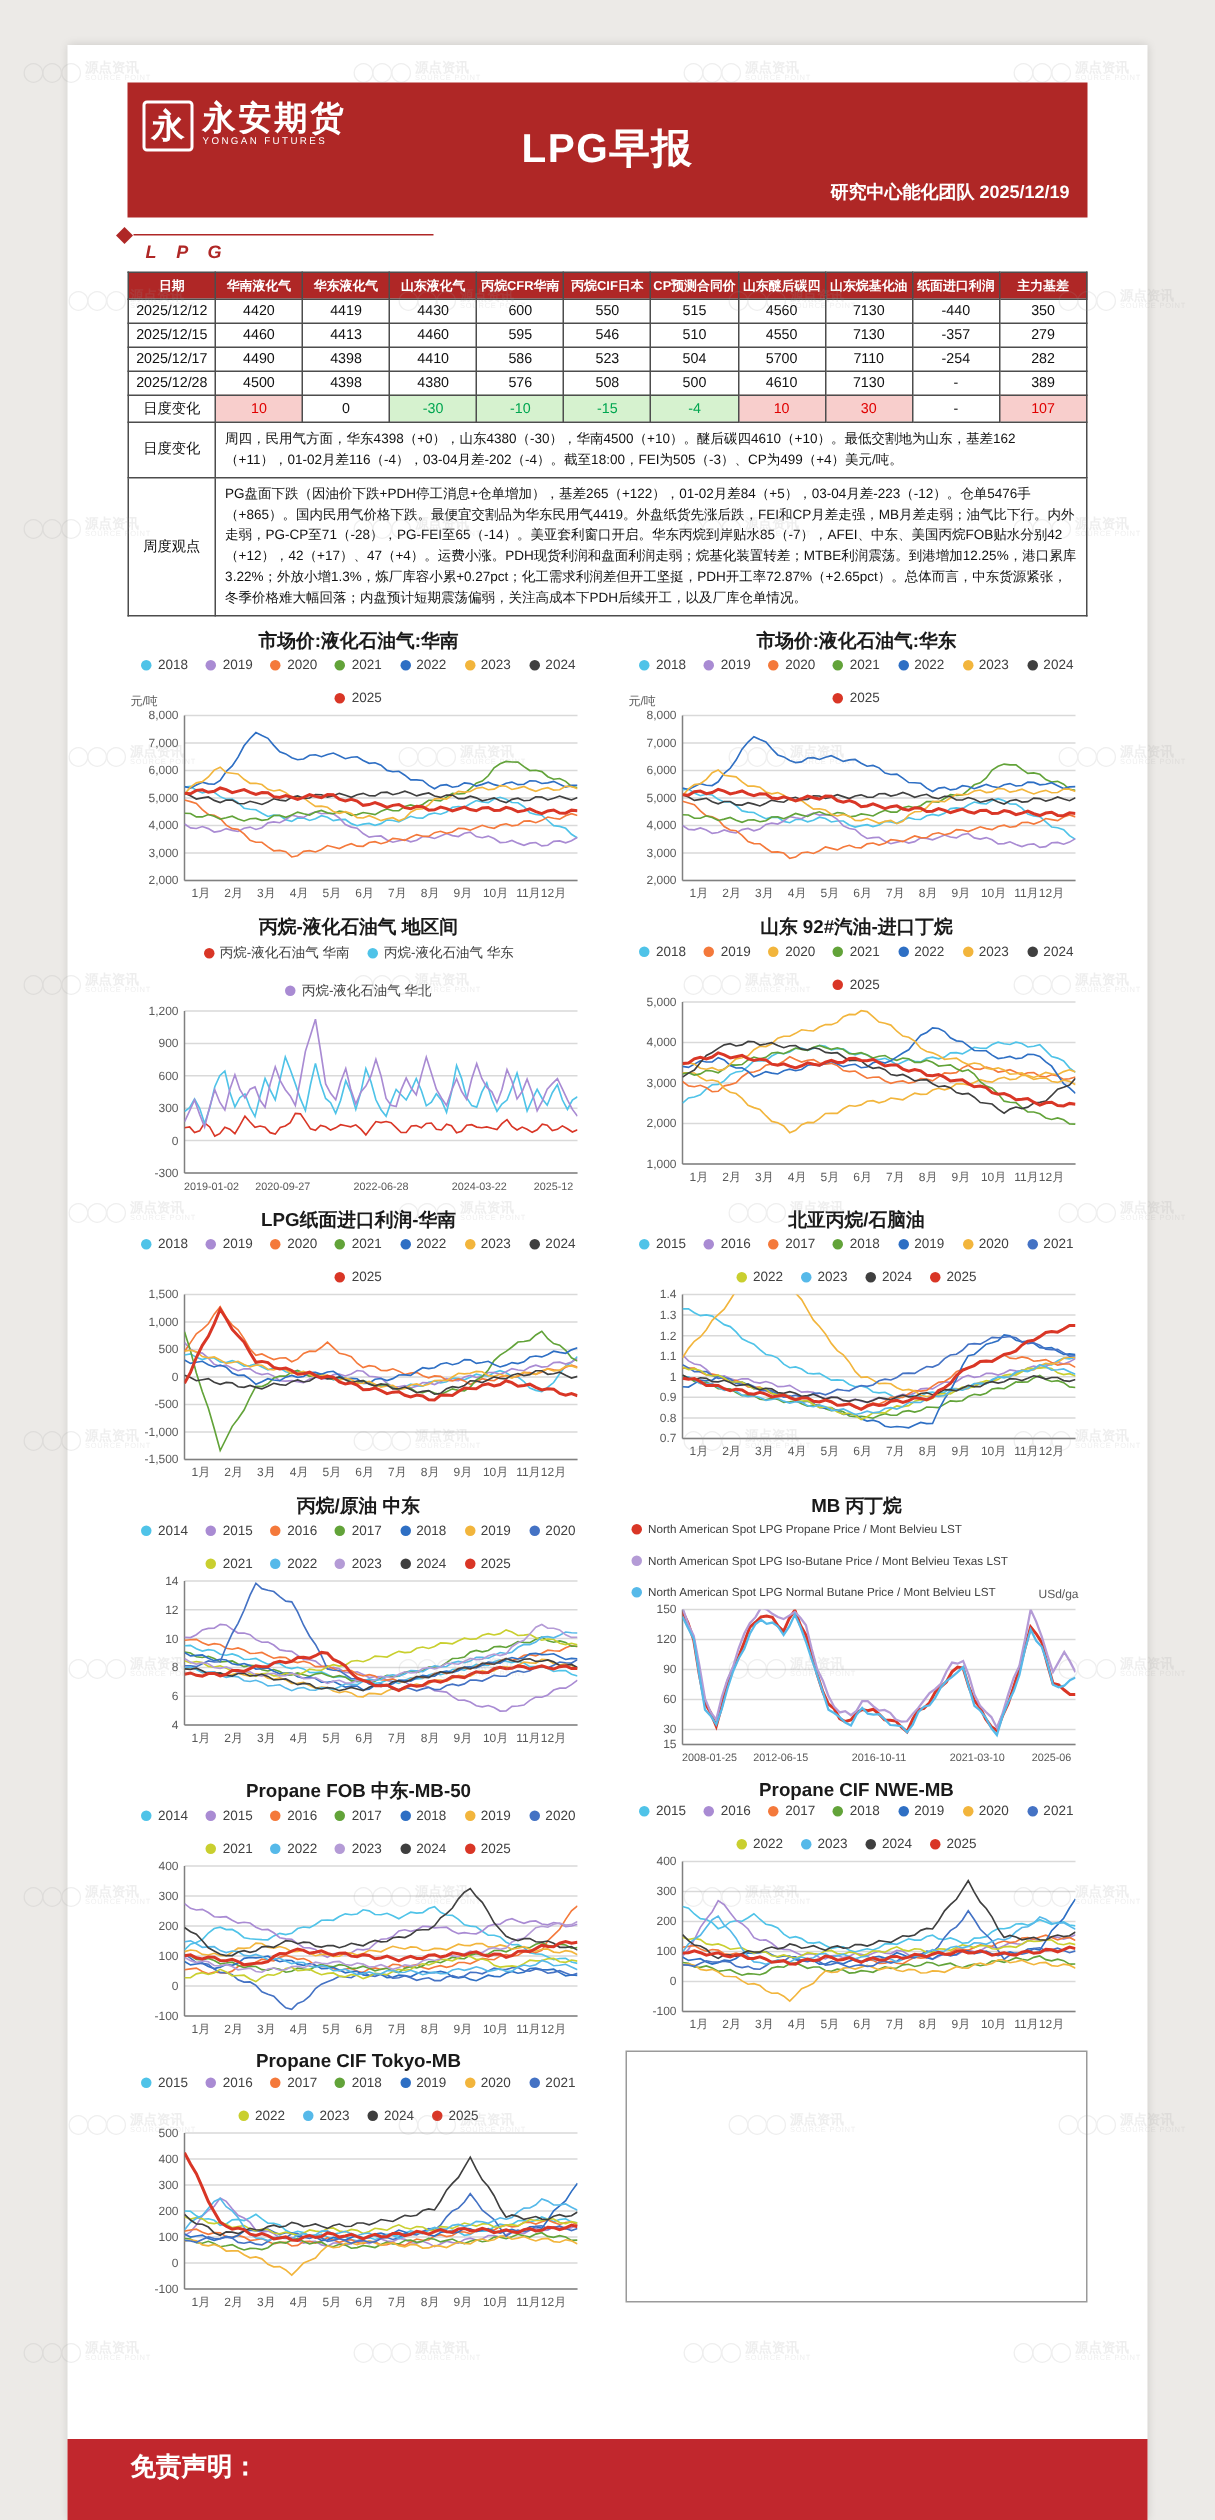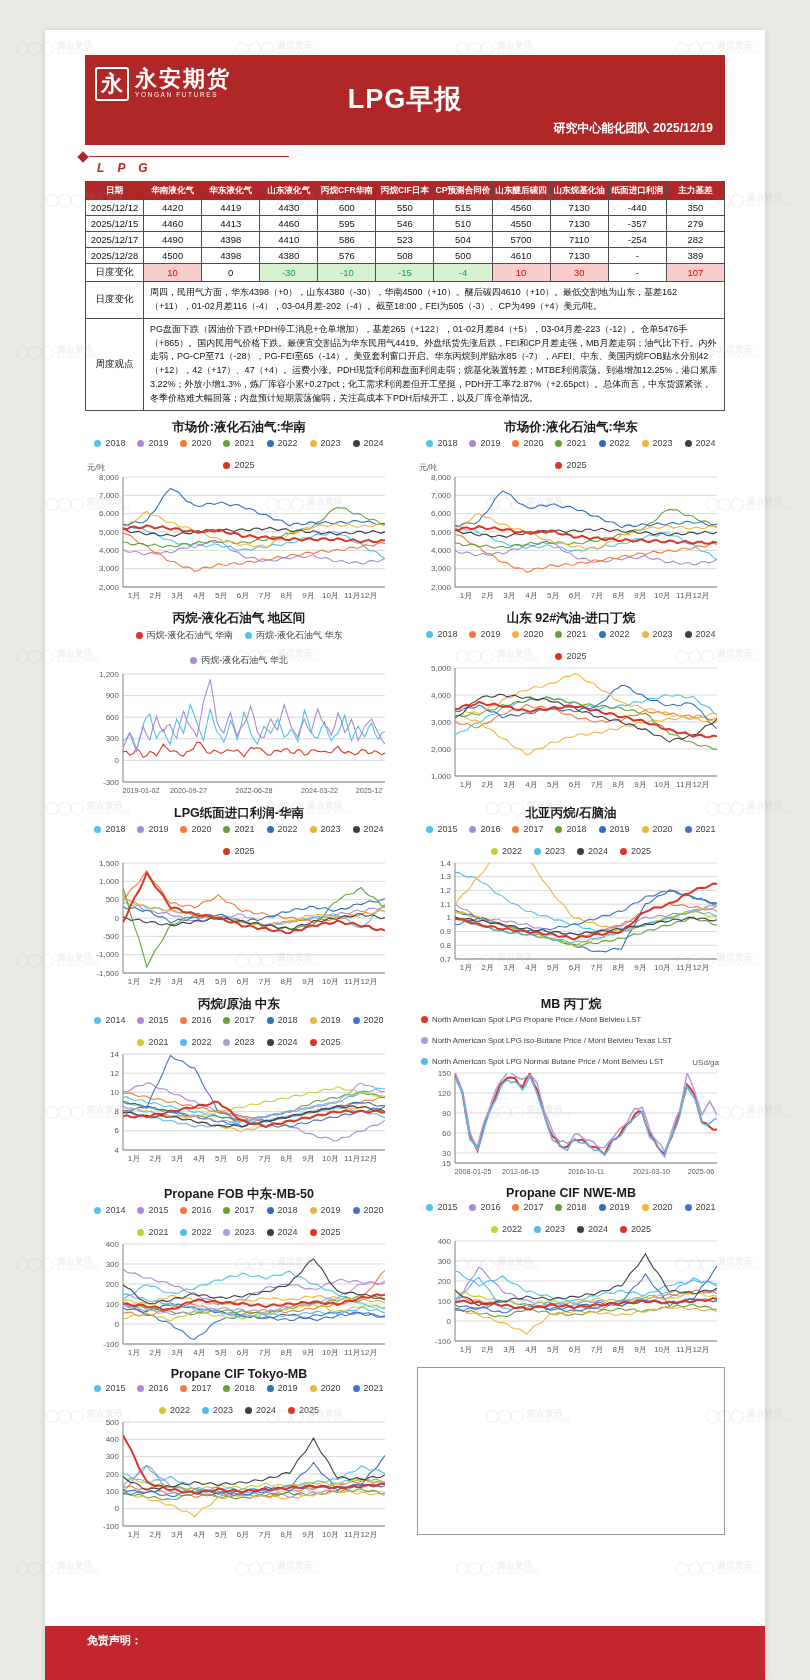--- a/index.html
+++ b/index.html
@@ -43,21 +43,21 @@
   .c-legend { display:flex; flex-wrap:wrap; justify-content:center; column-gap:12px; row-gap:1px; font-size:9px; color:#404040; margin-bottom:1px;gap:12px; }
   .c-legend.left { flex-direction:column; align-items:flex-start; padding-left:4px; font-size:7.8px; }
   .lg-item { display:flex; align-items:center; gap:4px; }
   .lg-dot { width:7px; height:7px; border-radius:50%; display:inline-block; }
   .c-plot { position:relative; }
   .c-unit { position:absolute; font-size:8px; color:#595959; top:-9px; }
   .c-unit.ul { left:2px; } .c-unit.ur { right:6px; }
   .empty-panel { width:308px; height:168px; border:1px solid #9a9a9a; background:#fff; margin-bottom:7px; }
   
   .footer { position:absolute; left:0; right:0; bottom:0; height:54px; background:#C1272D; color:#fff; padding:7px 42px 0 42px; overflow:hidden; }
-  .f-title { font-size:11px; font-weight:bold; margin-bottom:3px; }
+  .f-title { font-size:17px; font-weight:bold; margin-bottom:3px; }
   .f-body { font-size:9px; line-height:1.5; text-align:justify; }
   svg { display:block; }
 </style>
 </head>
 <body>
 
 <div class="page">
   <div class="watermarks" id="wm-layer">
       <div class="wm" style="left: 15px; top: 40px;">
         <span class="rings">◯◯◯</span>

